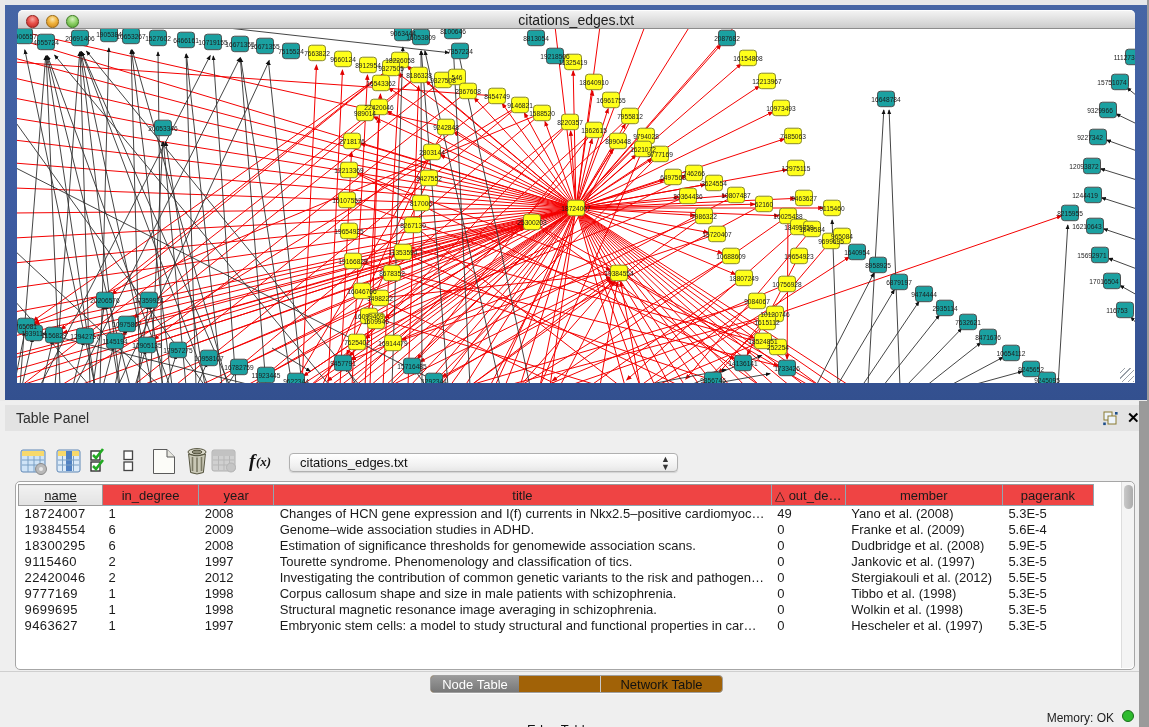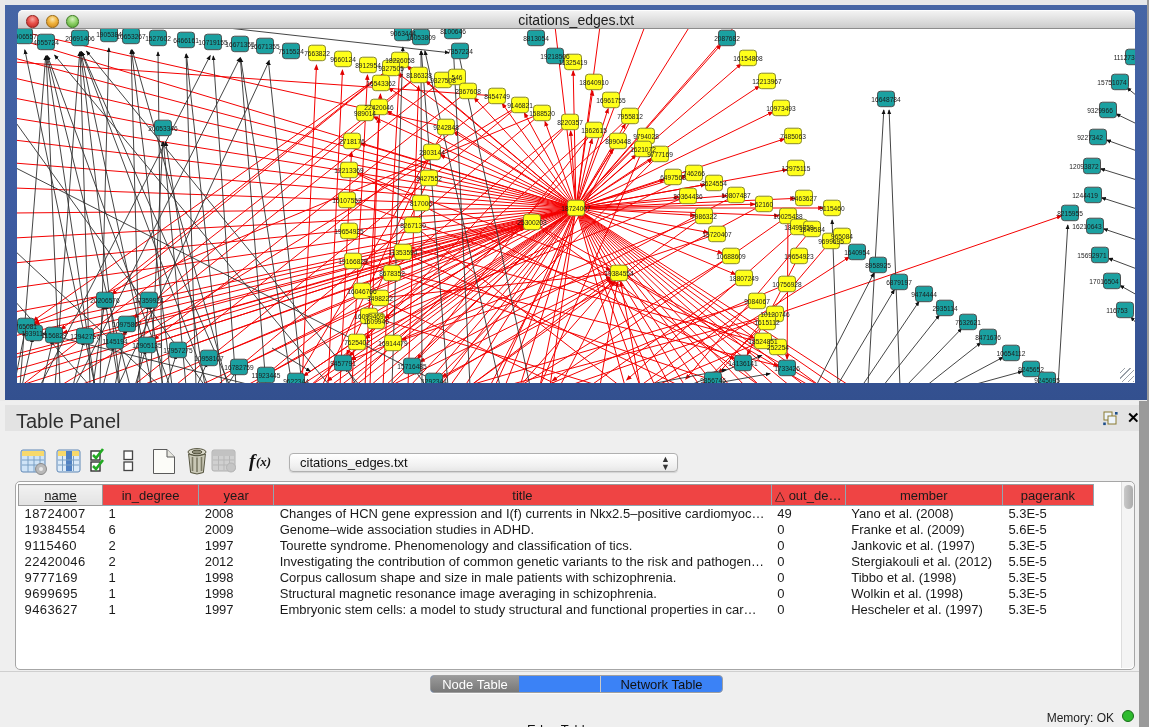--- a/index.html
+++ b/index.html
@@ -18,37 +18,37 @@
 #grip { position:absolute; left:1120px; top:368px; width:14px; height:14px; background:repeating-linear-gradient(135deg,transparent 0 3px,#9aa0a8 3px 4px); }
 svg .re { stroke:#f40000; stroke-width:1; }
 svg .be { stroke:#303030; stroke-width:0.9; }
 svg .nt { fill:#1ba1a1; stroke:#4d4d4d; stroke-width:1; }
 svg .ny { fill:#ffff1a; stroke:#87872c; stroke-width:1; }
 svg .nl { font-family:"Liberation Sans",sans-serif; font-size:6.6px; fill:#1c1c1c; text-anchor:middle; }
 
 #tp { position:absolute; left:0; top:401px; width:1139px; height:326px; background:#efefef; }
 #grayR2 { position:absolute; left:1139px; top:401px; width:10px; height:326px; background:#9a9a9a; }
 #tphead { position:absolute; left:5px; top:4px; width:1134px; height:26px; background:#e3e3e3; }
-#tphead .t { position:absolute; left:11px; top:5px; font-size:20px; color:#2e2e2e; }
+#tphead .t { position:absolute; left:11px; top:5px; font-size:14px; color:#2e2e2e; }
 #floatico { position:absolute; left:1098px; top:6px; width:15px; height:15px; }
 #closeico { position:absolute; left:1122px; top:4px; font-size:15px; font-weight:bold; color:#000; }
 #toolbar { position:absolute; left:0; top:44px; width:1139px; height:34px; }
 #combo { position:absolute; left:289px; top:52px; width:389px; height:19px; border:1px solid #b0b0b0; border-radius:4px; background:linear-gradient(180deg,#ffffff,#f0f0f0 70%,#e6e6e6); box-shadow:0 1px 1px rgba(0,0,0,.12); font-size:13px; color:#111; padding:1px 0 0 10px; }
 #combo .ud { position:absolute; right:7px; top:1px; font-size:9px; color:#333; line-height:8px; text-align:center; }
 #tblpanel { position:absolute; left:15px; top:481px; width:1120px; height:189px; background:#fff; border:1px solid #a6a6a6; border-radius:5px; }
 #tbl { position:absolute; left:2px; top:2px; width:1076px; border-collapse:collapse; table-layout:fixed; font-size:13px; color:#1a1a1a; }
 #tbl th { height:21px; font-weight:normal; font-size:13px; text-align:center; background:#ef4444; border:1px solid #8fa6b2; border-top:1px solid #9c9c9c; overflow:hidden; white-space:nowrap; }
 #tbl th.h0 { background:linear-gradient(180deg,#f2f2f2,#e2e2e2); border:1px solid #9c9c9c;text-decoration:underline; }
 #tbl td { height:16px; padding:0 0 0 6px; overflow:hidden; white-space:nowrap; }
 #tbl td.c0 { letter-spacing:0.4px; }
 #sb { position:absolute; left:1121px; top:482px; width:13px; height:186px; background:#f4f4f4; border-left:1px solid #ddd; border-radius:0 5px 5px 0; }
 #sbt { position:absolute; left:2px; top:3px; width:9px; height:24px; background:linear-gradient(90deg,#c8c8c8,#ababab); border-radius:5px; }
 
 #tabsep { position:absolute; left:0; top:671px; width:1139px; height:1px; background:#cfcfcf; }
-#tabs { position:absolute; left:430px; top:675px; width:293px; height:18px; border:1px solid #9f9f9f; border-radius:4px; background:#3b82f6; font-size:13px; display:flex; box-shadow:0 1px 0 rgba(255,255,255,.7); }
+#tabs { position:absolute; left:430px; top:675px; width:293px; height:18px; border:1px solid #9f9f9f; border-radius:4px; background:#a16207; font-size:13px; display:flex; box-shadow:0 1px 0 rgba(255,255,255,.7); }
 #tabs .seg { height:100%; display:flex; align-items:center; justify-content:center; color:#111; }
 #tabs .s1 { width:88px; background:linear-gradient(180deg,#9a9a9a,#787878); color:#fff; border-radius:3px 0 0 3px; }
 #tabs .s2 { width:81px;margin-top:45px; }
 #tabs .s3 { width:122px; border-left:1px solid #c9c9c9; }
 #status { position:absolute; left:0; top:705px; width:1139px; height:22px; }
 #status .m { position:absolute; right:25px; top:6px; font-size:12px; color:#222;margin-left:24px; }
 #status .g { position:absolute; right:5px; top:5px; width:12px; height:12px; border-radius:50%; background:#2fbb2f; border:1px solid #1a6e1a; }
 </style></head>
 <body>
 <div id="stage">
@@ -725,21 +725,30 @@
             <td>Yano et al. (2008)</td>
             <td class="c6">5.3E-5</td>
           </tr>
 <tr>
             <td class="c0">19384554</td>
             <td>6</td>
             <td>2009</td>
             <td>Genome–wide association studies in ADHD.</td>
             <td>0</td>
             <td>Franke et al. (2009)</td>
-            <td class="c6">5.6E-5</td>
+            <td class="c6">5.6E-4</td>
+          </tr>
+<tr>
+            <td class="c0">18300295</td>
+            <td>6</td>
+            <td>2008</td>
+            <td>Estimation of significance thresholds for genomewide association scans.</td>
+            <td>0</td>
+            <td>Dudbridge et al. (2008)</td>
+            <td class="c6">5.9E-5</td>
           </tr>
 <tr>
             <td class="c0">9115460</td>
             <td>2</td>
             <td>1997</td>
             <td>Tourette syndrome. Phenomenology and classification of tics.</td>
             <td>0</td>
             <td>Jankovic et al. (1997)</td>
             <td class="c6">5.3E-5</td>
           </tr>

